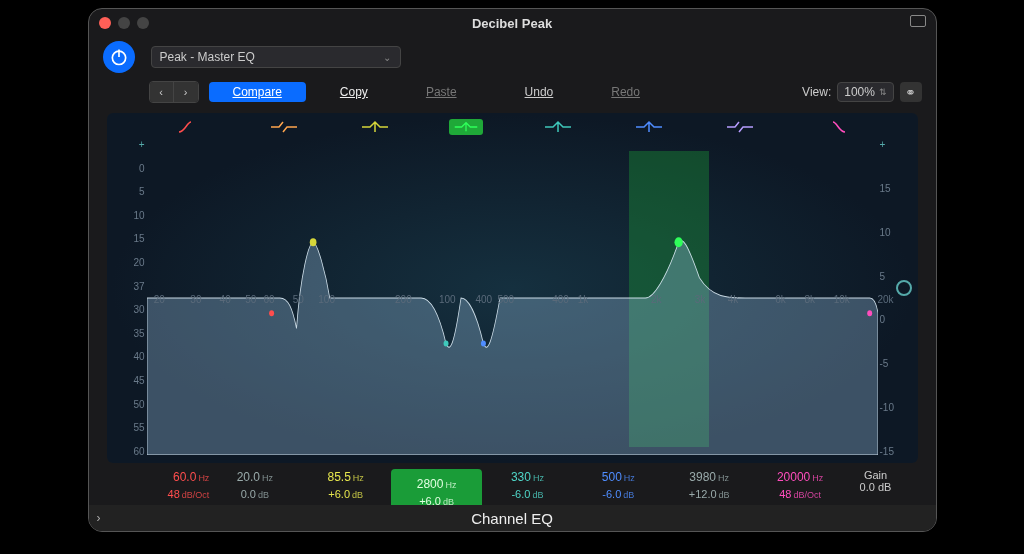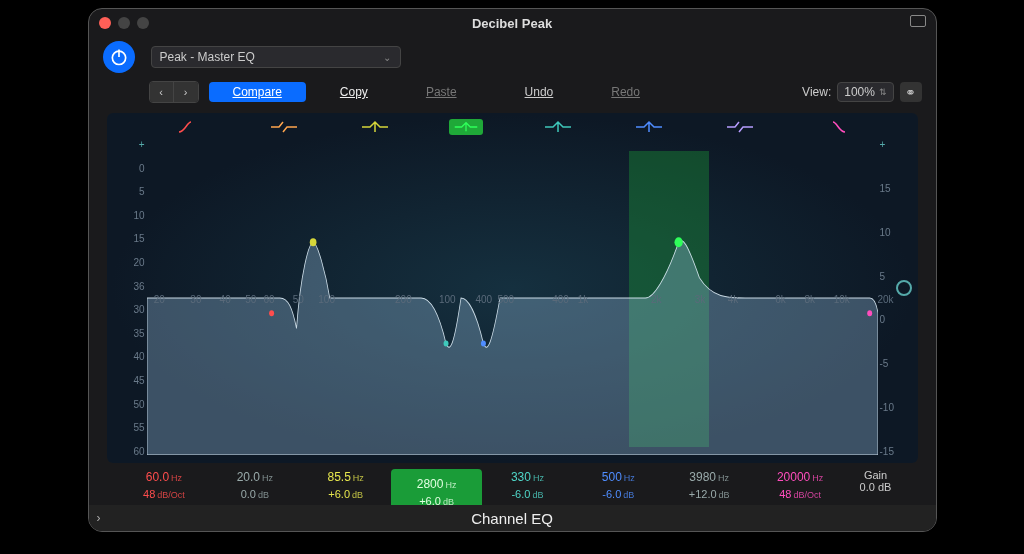--- a/index.html
+++ b/index.html
@@ -71,21 +71,21 @@
   .curve-svg { position: absolute; inset: 0; width: 100%; height: 100%; }
   .sel-band-bg { position: absolute; top: 10px; bottom: 8px; left: 66%; width: 80px; background: rgba(30,168,56,.35); }
   .gain-knob { position: absolute; right: 6px; top: 50%; transform: translate(0,-50%); width: 16px; height: 16px; border: 2px solid #5aa; border-radius: 50%; }
 
   .param-row {
     display: flex; padding: 6px 30px 2px 30px; gap: 0; font-size: 11px;
   }
   .param-col { flex: 1; text-align: center; line-height: 16px; }
   .param-col .f { font-size: 12px; }
   .param-col .u { font-size: 9px; opacity: .8; margin-left: 2px; }
-  .param-col.red { color: #ff4d4d; }
+  .param-col.red { color: #ff4d4d; text-align: right; }
   .param-col.gray { color: #9aa; }
   .param-col.yellow { color: #e6e64d; }
   .param-col.green { color: #2fff5a; }
   .param-col.teal { color: #4fd6c8; }
   .param-col.blue { color: #4f8dff; }
   .param-col.pink { color: #ff4dbd; }
   .param-col.sel { background: #1a9c38; border-radius: 4px; color: #e2ffe2; padding: 7px 0; }
   .gain-col { color: #ccc; text-align: center; width: 60px; font-size: 11px; }
 
   .bottom-row {
@@ -197,21 +197,21 @@
         </div>
       </div>
 
     <div class="db-scale-left" id="db-left">
         <div class="plus">+</div>
         <div>0</div>
         <div>5</div>
         <div>10</div>
         <div>15</div>
         <div>20</div>
-        <div>36</div>
+        <div>37</div>
         <div>30</div>
         <div>35</div>
         <div>40</div>
         <div>45</div>
         <div>50</div>
         <div>55</div>
         <div>60</div>
       </div>
     <div class="db-scale-right" id="db-right">
         <div class="plus">+</div>

